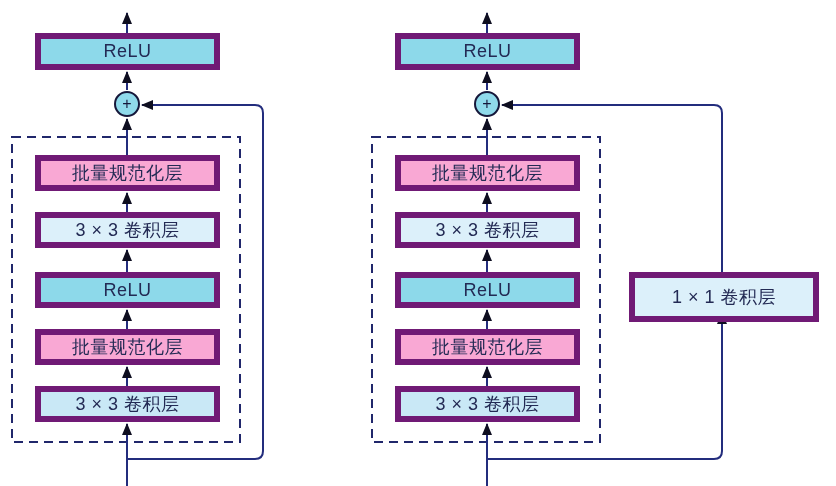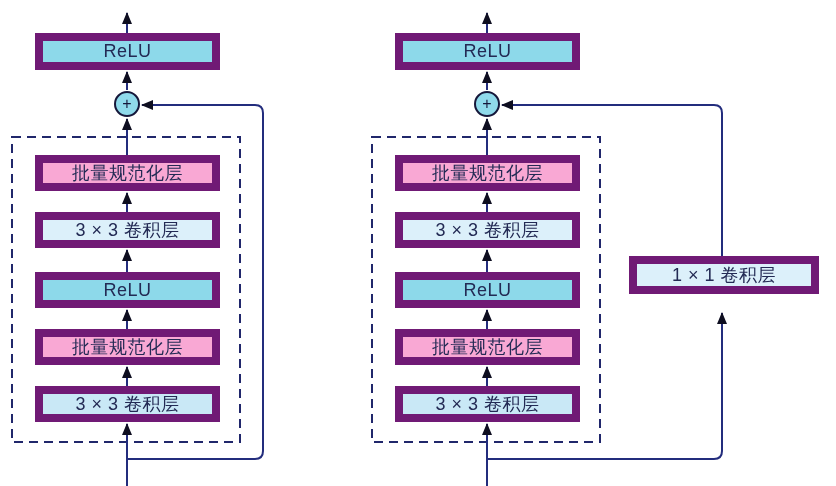--- a/index.html
+++ b/index.html
@@ -13,21 +13,21 @@
   }
   svg.wires {
     position: absolute;
     left: 0; top: 0;
     width: 836px; height: 486px;
     z-index: 1;
   }
   .box {
     position: absolute;
     box-sizing: border-box;
-    border: 8px solid #701a75;
+    border: 6px solid #701a75;
     display: flex;
     align-items: center;
     justify-content: center;
     font-size: 18px;
     color: #232a54;
     letter-spacing: 0.5px;
     z-index: 2;
     white-space: nowrap;
   }
   .f-relu  { background: #8dd9ea; }
@@ -111,15 +111,15 @@
   <div class="box f-white" style="left:395px; top:155px; width:185px; height:36px;">批量规范化层</div>
 
   <div class="box f-pale" style="left:395px; top:212px; width:185px; height:36px;">3 × 3 卷积层</div>
 
   <div class="box f-relu" style="left:395px; top:272px; width:185px; height:36px;">ReLU</div>
 
   <div class="box f-white" style="left:395px; top:329px; width:185px; height:36px;">批量规范化层</div>
 
   <div class="box f-blue" style="left:395px; top:386px; width:185px; height:36px;">3 × 3 卷积层</div>
 
-  <div class="box f-pale" style="left:629px; top:256px; width:190px; height:38px;">1 × 1 卷积层</div>
+  <div class="box f-pale" style="left:629px; top:272px; width:190px; height:50px;">1 × 1 卷积层</div>
 
 </div>
 
 </body></html>

